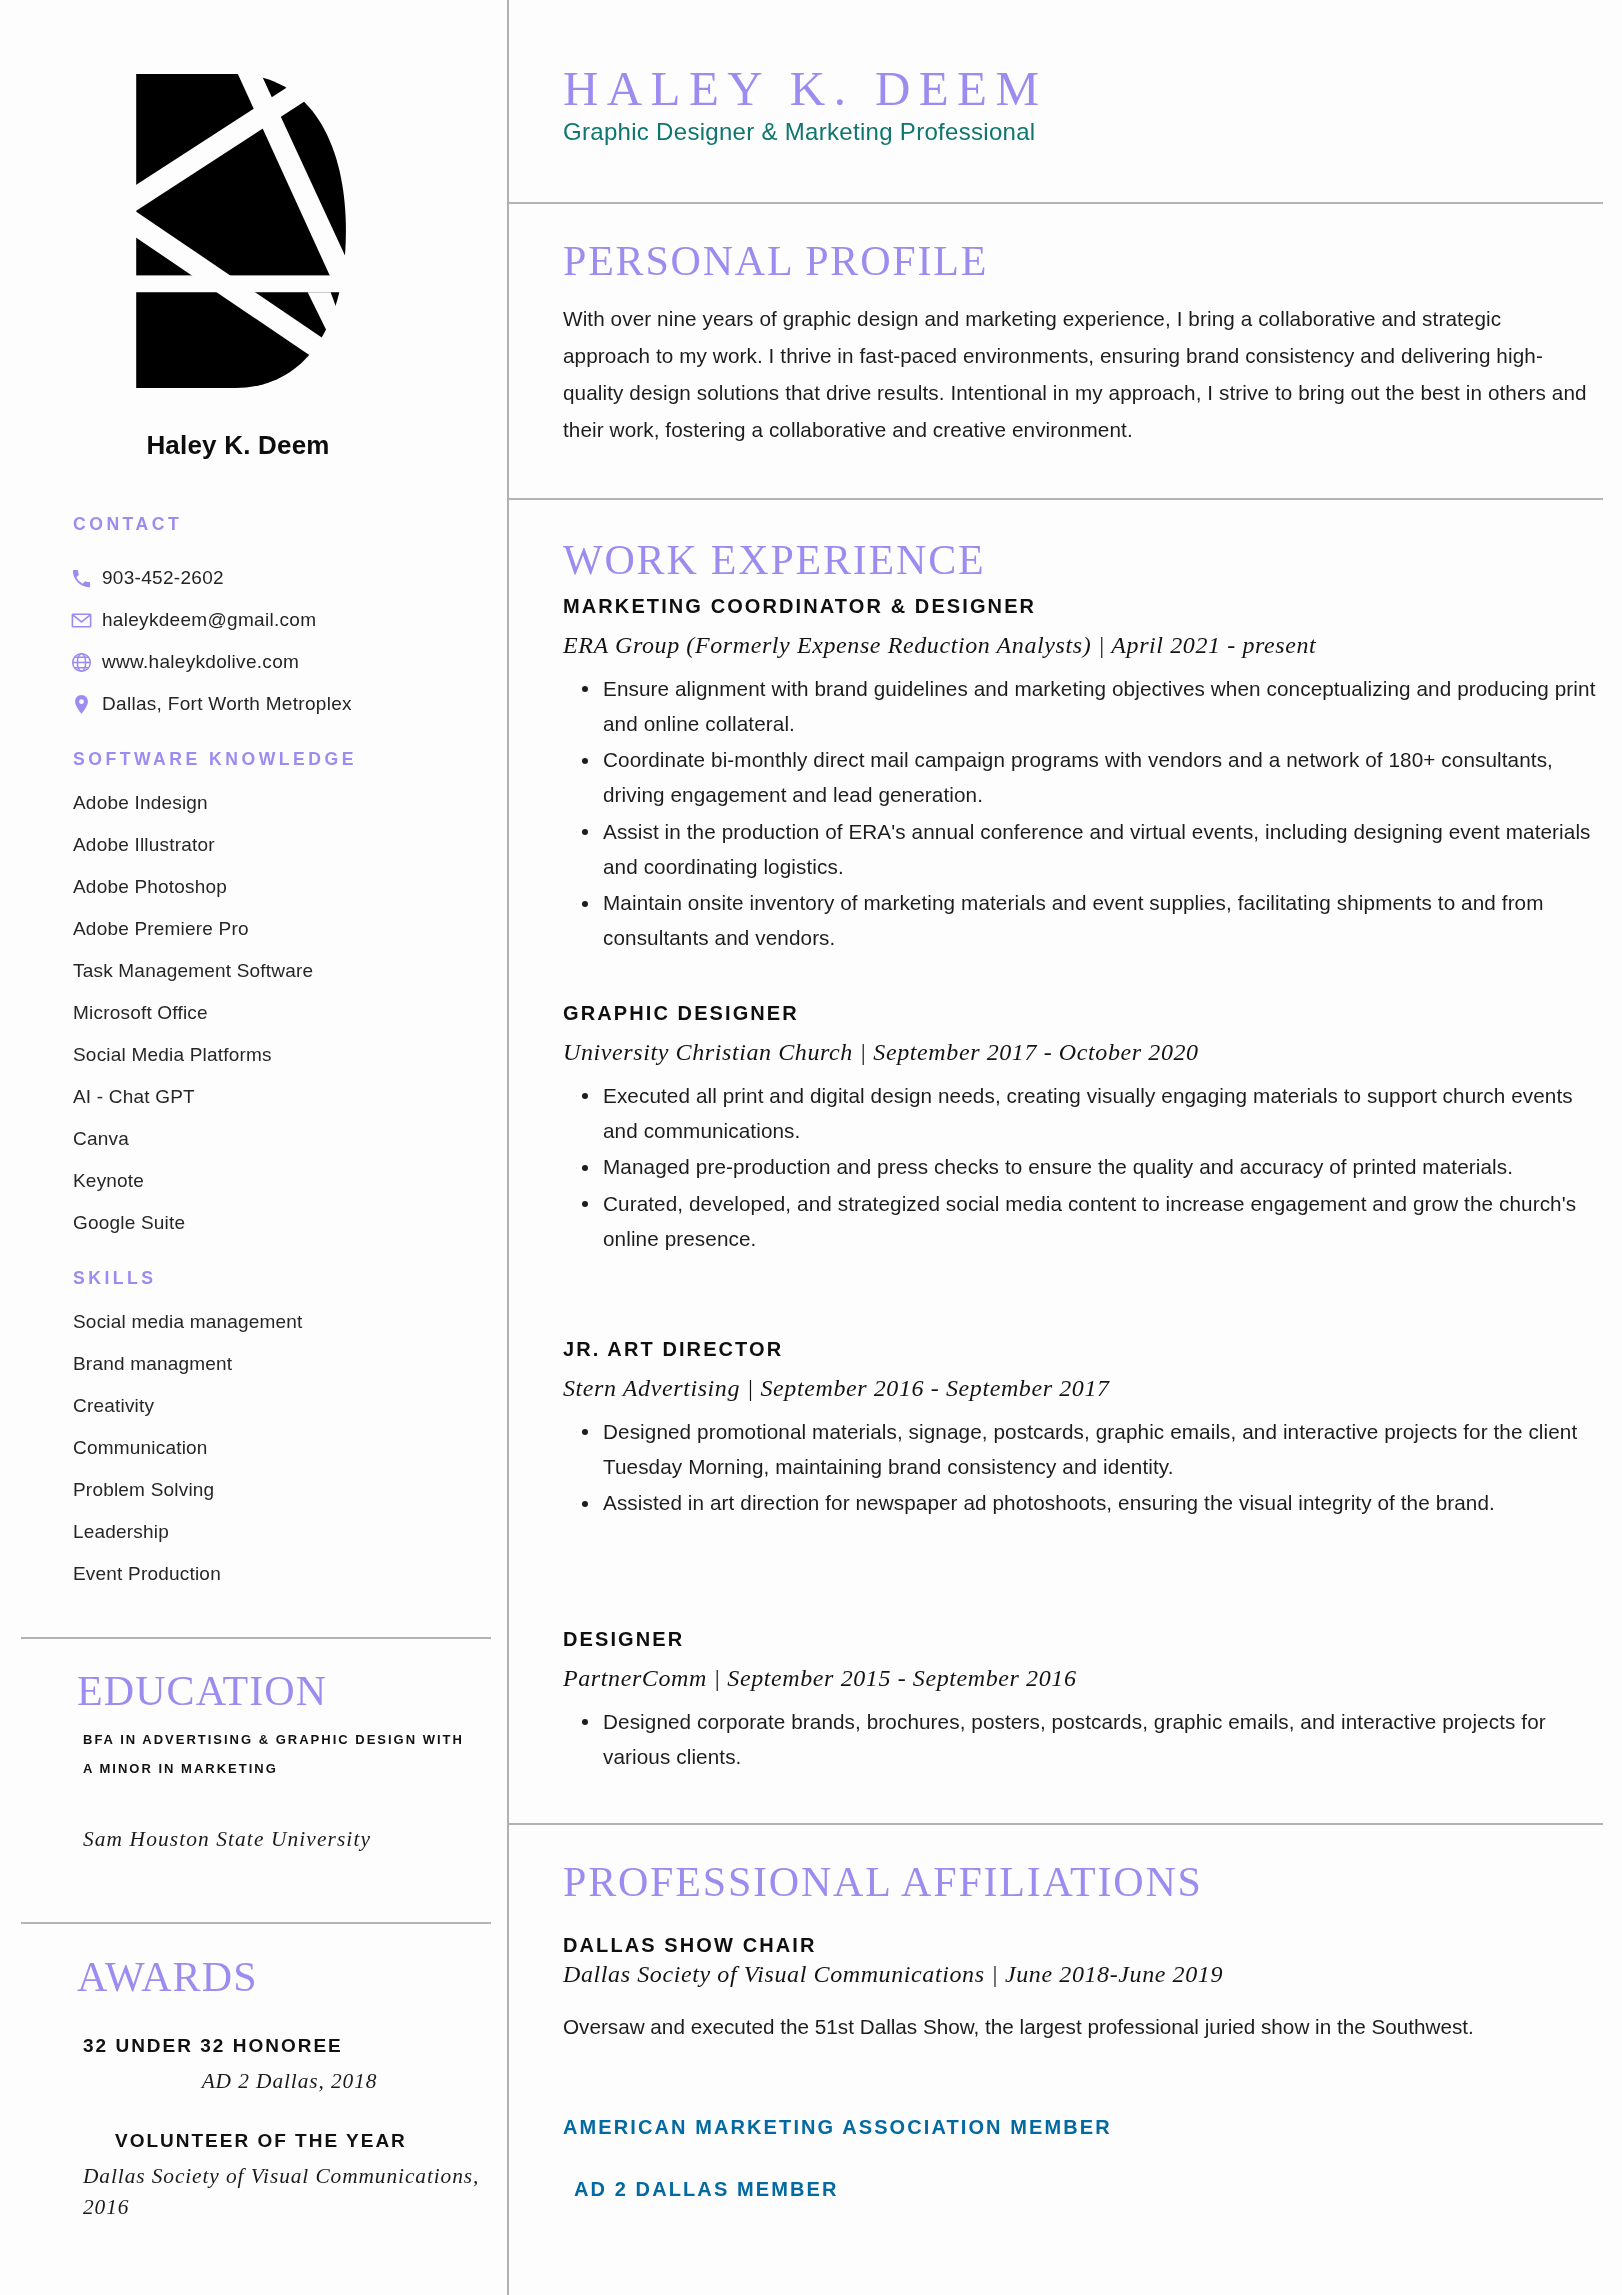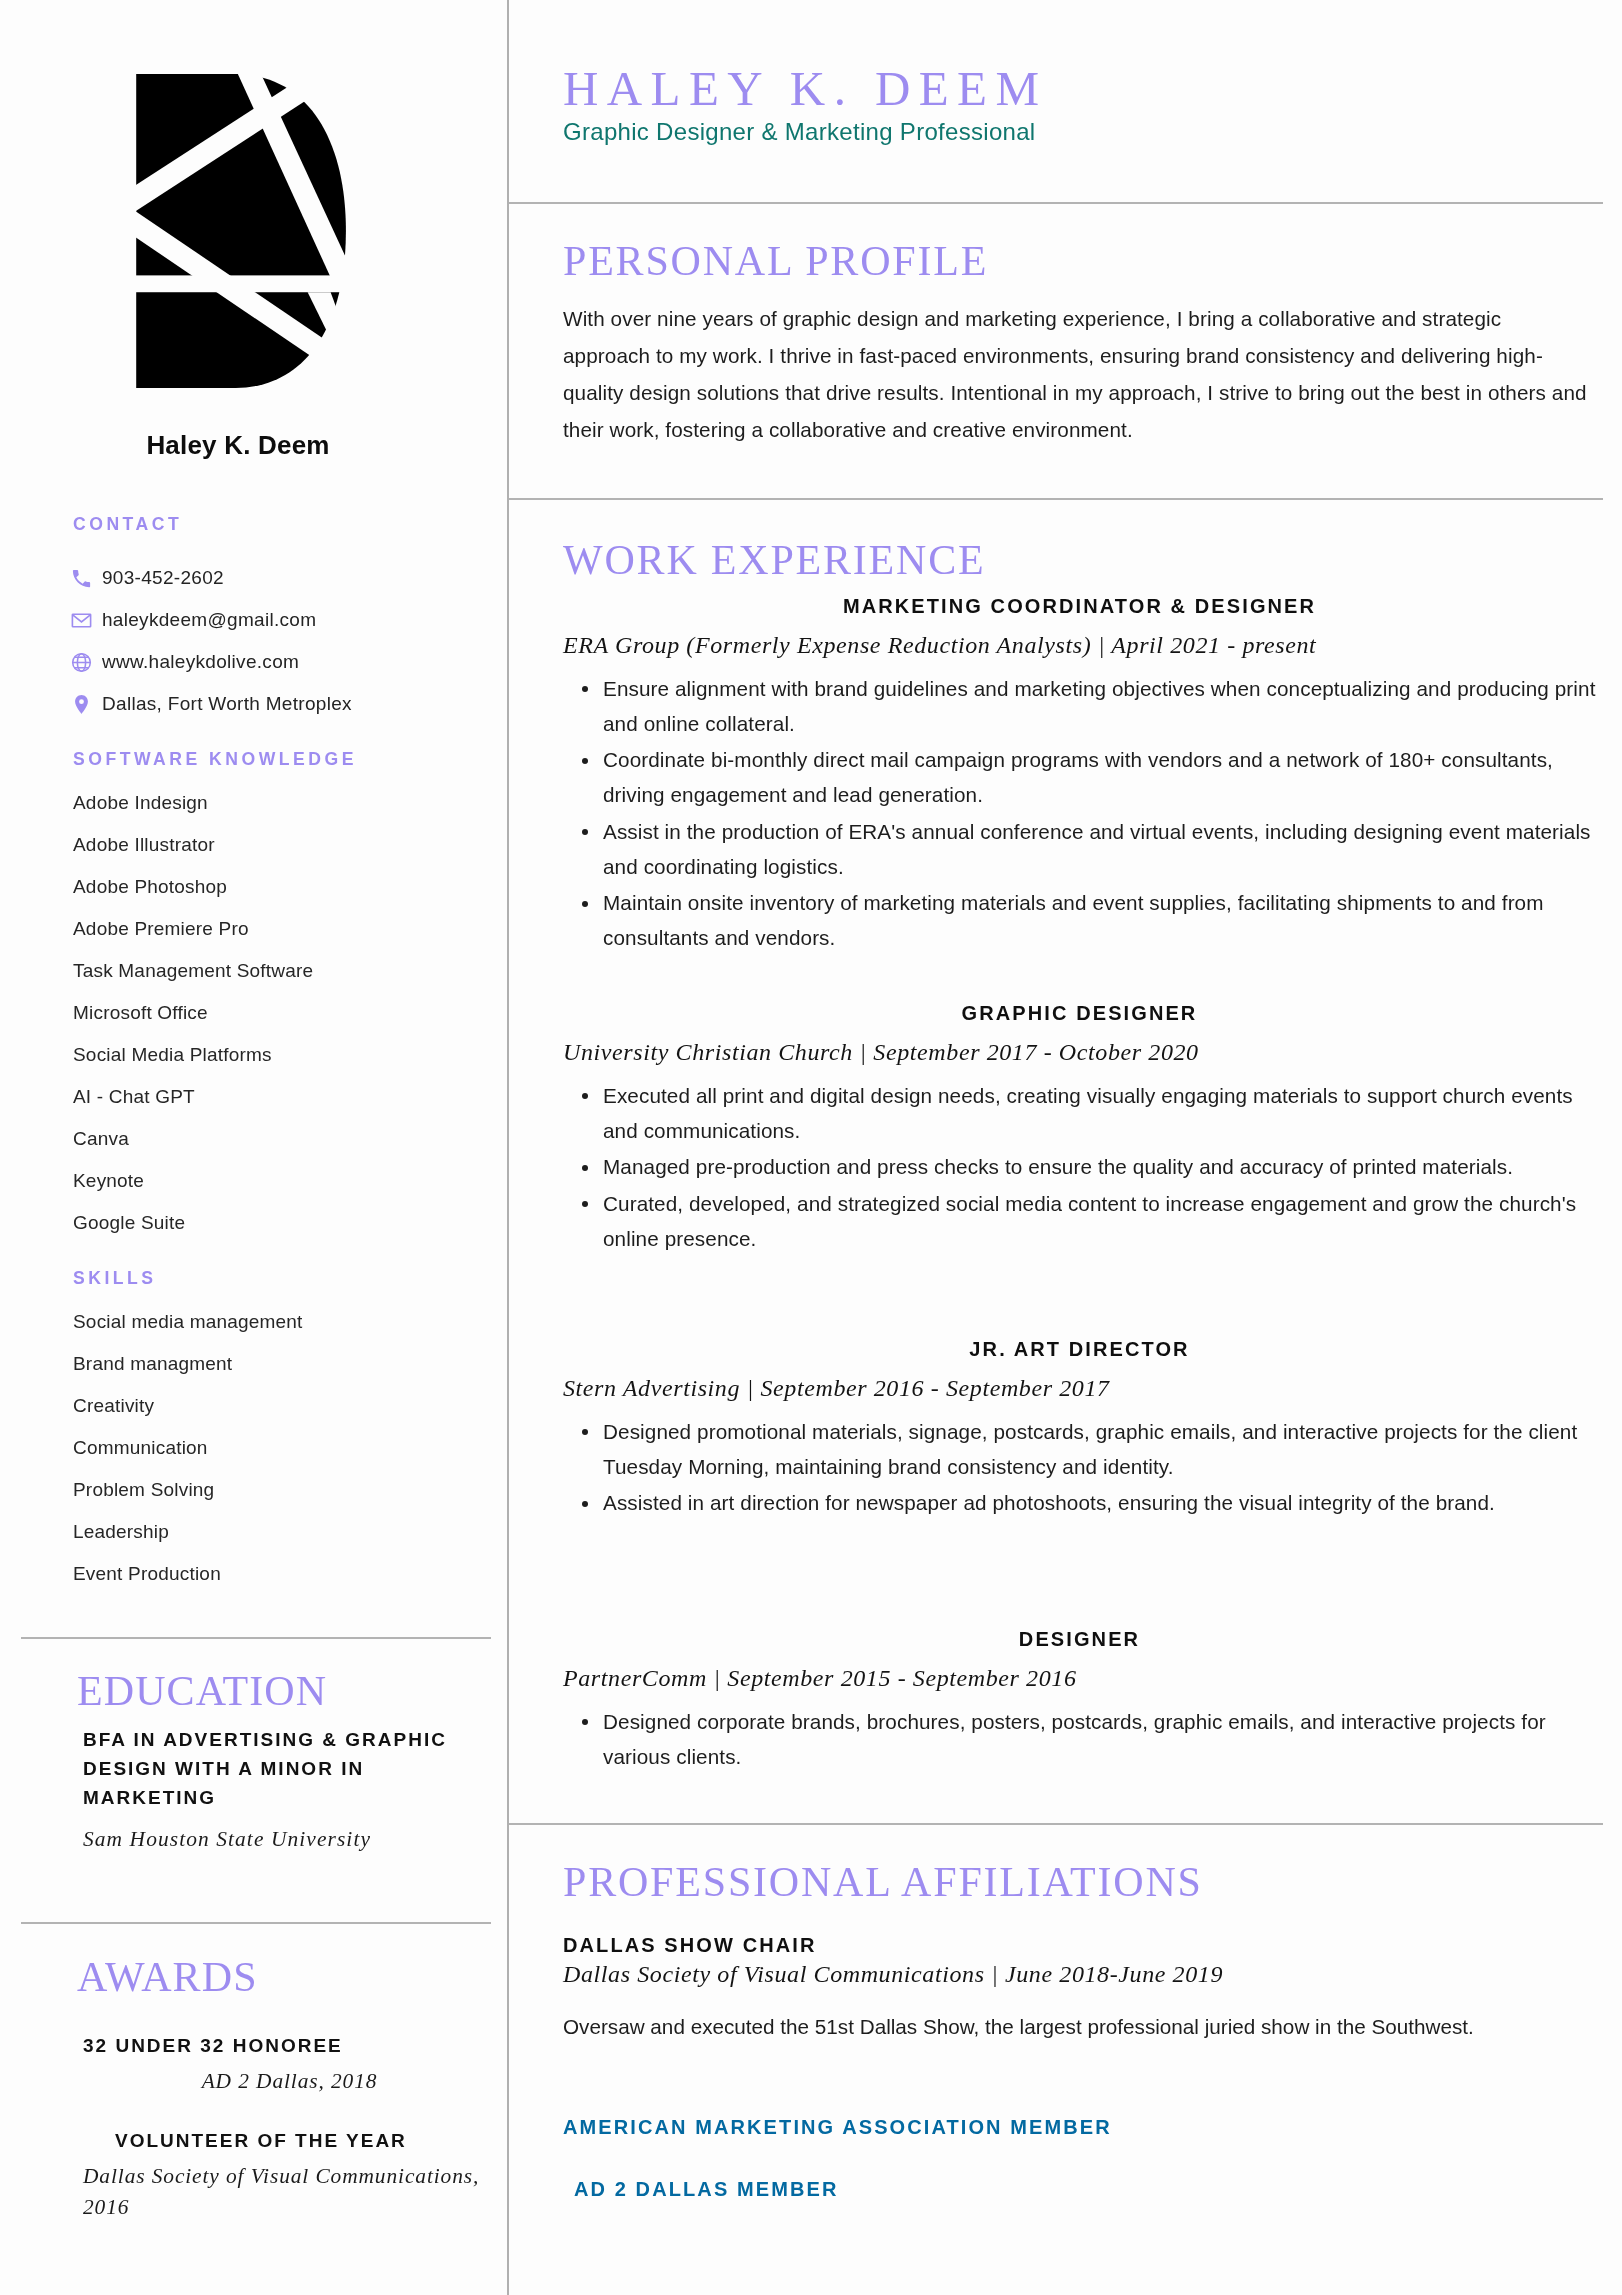--- a/index.html
+++ b/index.html
@@ -115,21 +115,21 @@
     line-height: 42px;
     white-space: nowrap;
   }
 
   .edu-title {
     position: absolute;
     left: 83px;
     top: 1725px;
     width: 390px;
     font-weight: bold;
-    font-size: 19px;
+    font-size: 13px;
     letter-spacing: 2px;
     line-height: 29px;
     color: #111;
   }
   .edu-school {
     position: absolute;
     left: 83px;
     top: 1827px;
     width: 398px;
     font-family: "Liberation Serif", serif;
@@ -209,21 +209,20 @@
     color: #1d1d1d;
   }
 
   .job { position: absolute; left: 56px; width: 1033px; }
   .job-title {
     font-weight: bold;
     font-size: 20px;
     letter-spacing: 2.1px;
     color: #0f0f0f;
     margin-bottom: 13.8px;
-    text-align: center;
   }
   .job-meta {
     font-family: "Liberation Serif", serif;
     font-style: italic;
     font-size: 24px;
     letter-spacing: 0.6px;
     color: #141414;
     margin-bottom: 12.2px;
   }
   ul.job-bullets {

